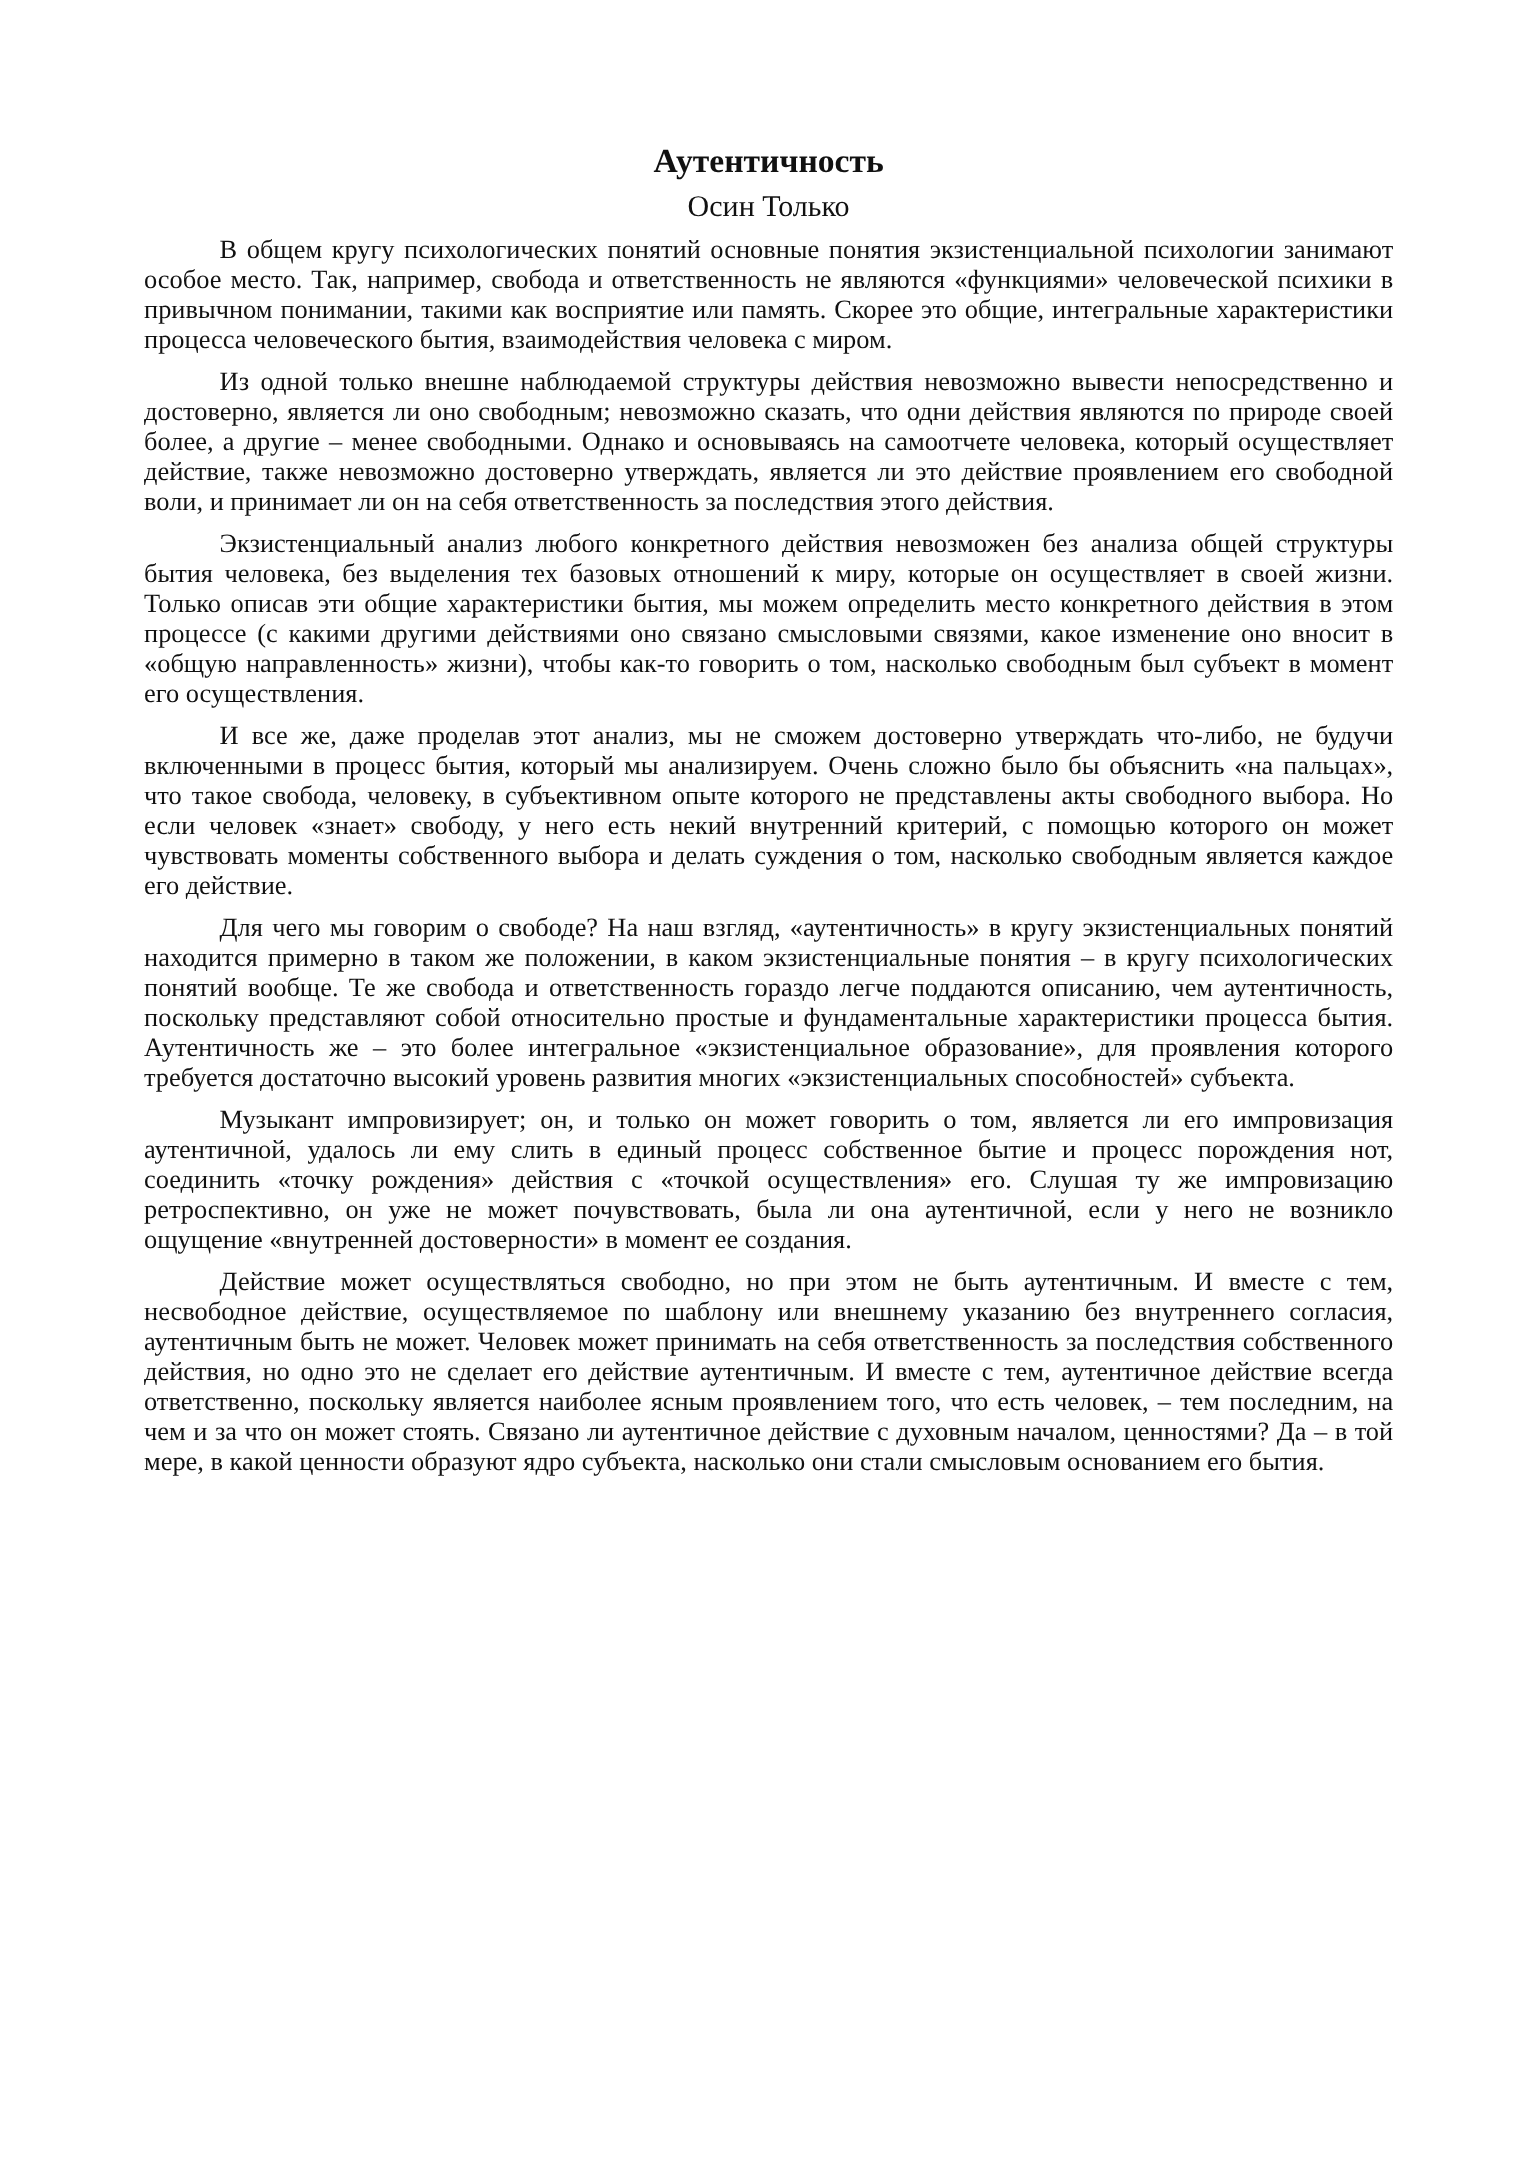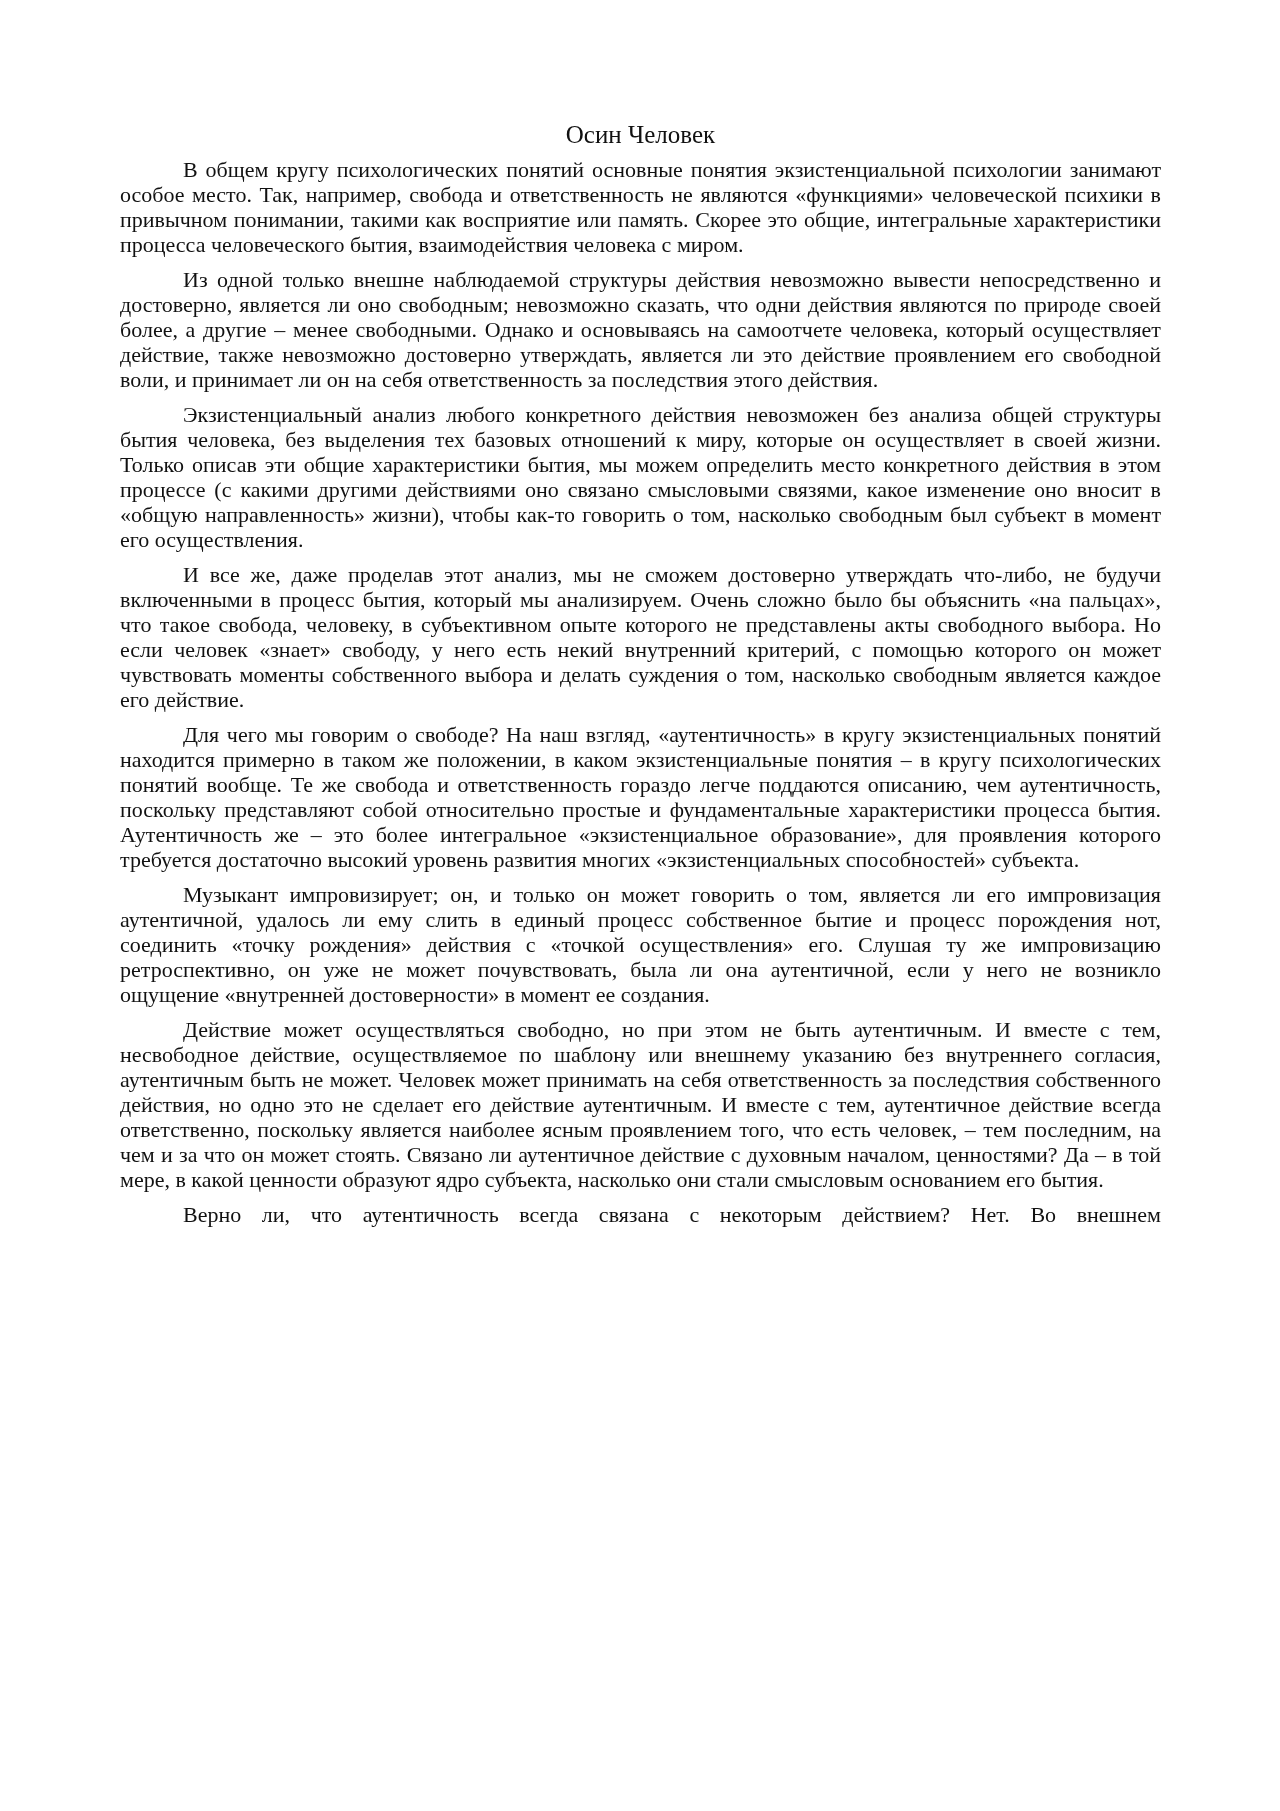--- a/index.html
+++ b/index.html
@@ -31,22 +31,22 @@
     line-height: 25px;
     text-align: justify;
     text-indent: 63px;
     margin: 0 0 10px 0;
   }
 </style>
 </head>
 <body>
 
 <div class="page">
-  <div class="author">Осин Человек</div>
+  <h1 class="title">Аутентичность</h1>
+  <div class="author">Осин Только</div>
   <p class="para">В общем кругу психологических понятий основные понятия экзистенциальной психологии занимают особое место. Так, например, свобода и ответственность не являются «функциями» человеческой психики в привычном понимании, такими как восприятие или память. Скорее это общие, интегральные характеристики процесса человеческого бытия, взаимодействия человека с миром.</p>
   <p class="para">Из одной только внешне наблюдаемой структуры действия невозможно вывести непосредственно и достоверно, является ли оно свободным; невозможно сказать, что одни действия являются по природе своей более, а другие – менее свободными. Однако и основываясь на самоотчете человека, который осуществляет действие, также невозможно достоверно утверждать, является ли это действие проявлением его свободной воли, и принимает ли он на себя ответственность за последствия этого действия.</p>
   <p class="para">Экзистенциальный анализ любого конкретного действия невозможен без анализа общей структуры бытия человека, без выделения тех базовых отношений к миру, которые он осуществляет в своей жизни. Только описав эти общие характеристики бытия, мы можем определить место конкретного действия в этом процессе (с какими другими действиями оно связано смысловыми связями, какое изменение оно вносит в «общую направленность» жизни), чтобы как-то говорить о том, насколько свободным был субъект в момент его осуществления.</p>
   <p class="para">И все же, даже проделав этот анализ, мы не сможем достоверно утверждать что-либо, не будучи включенными в процесс бытия, который мы анализируем. Очень сложно было бы объяснить «на пальцах», что такое свобода, человеку, в субъективном опыте которого не представлены акты свободного выбора. Но если человек «знает» свободу, у него есть некий внутренний критерий, с помощью которого он может чувствовать моменты собственного выбора и делать суждения о том, насколько свободным является каждое его действие.</p>
   <p class="para">Для чего мы говорим о свободе? На наш взгляд, «аутентичность» в кругу экзистенциальных понятий находится примерно в таком же положении, в каком экзистенциальные понятия – в кругу психологических понятий вообще. Те же свобода и ответственность гораздо легче поддаются описанию, чем аутентичность, поскольку представляют собой относительно простые и фундаментальные характеристики процесса бытия. Аутентичность же – это более интегральное «экзистенциальное образование», для проявления которого требуется достаточно высокий уровень развития многих «экзистенциальных способностей» субъекта.</p>
   <p class="para">Музыкант импровизирует; он, и только он может говорить о том, является ли его импровизация аутентичной, удалось ли ему слить в единый процесс собственное бытие и процесс порождения нот, соединить «точку рождения» действия с «точкой осуществления» его. Слушая ту же импровизацию ретроспективно, он уже не может почувствовать, была ли она аутентичной, если у него не возникло ощущение «внутренней достоверности» в момент ее создания.</p>
   <p class="para">Действие может осуществляться свободно, но при этом не быть аутентичным. И вместе с тем, несвободное действие, осуществляемое по шаблону или внешнему указанию без внутреннего согласия, аутентичным быть не может. Человек может принимать на себя ответственность за последствия собственного действия, но одно это не сделает его действие аутентичным. И вместе с тем, аутентичное действие всегда ответственно, поскольку является наиболее ясным проявлением того, что есть человек, – тем последним, на чем и за что он может стоять. Связано ли аутентичное действие с духовным началом, ценностями? Да – в той мере, в какой ценности образуют ядро субъекта, насколько они стали смысловым основанием его бытия.</p>
-  <p class="para" style="text-align: justify; text-align-last: justify;">Верно ли, что аутентичность всегда связана с некоторым действием? Нет. Во внешнем</p>
 </div>
 
 </body></html>

